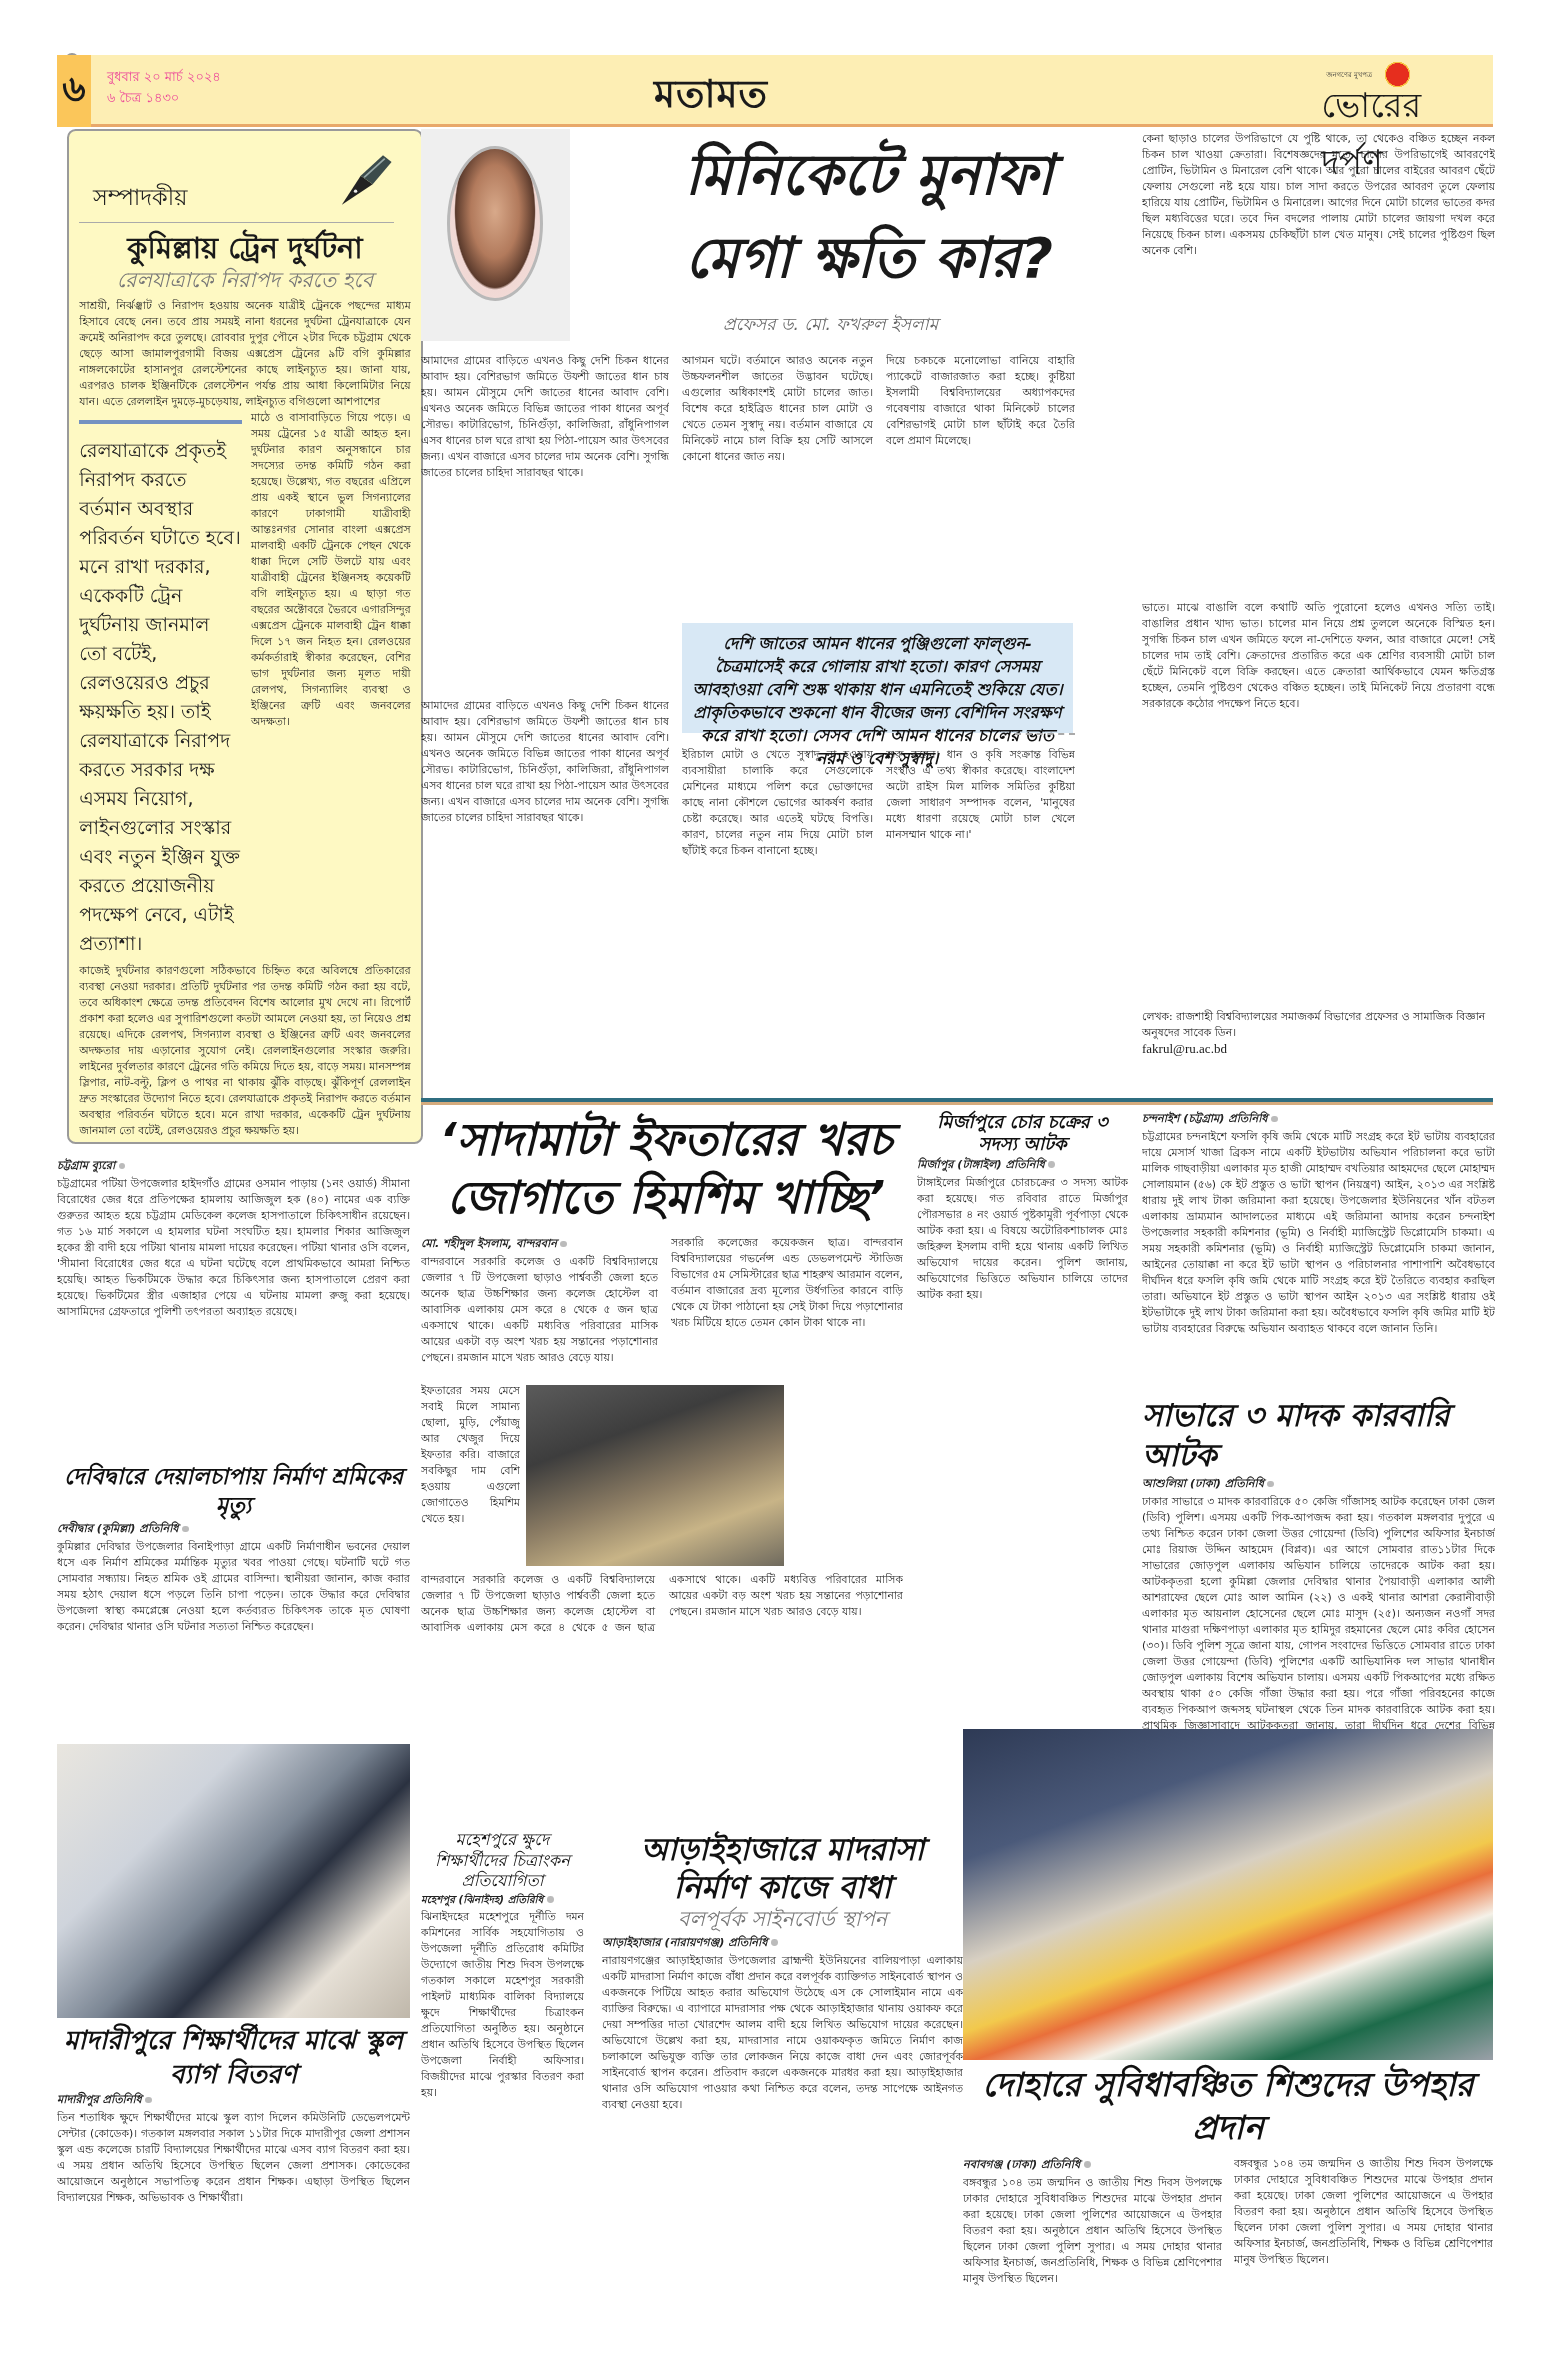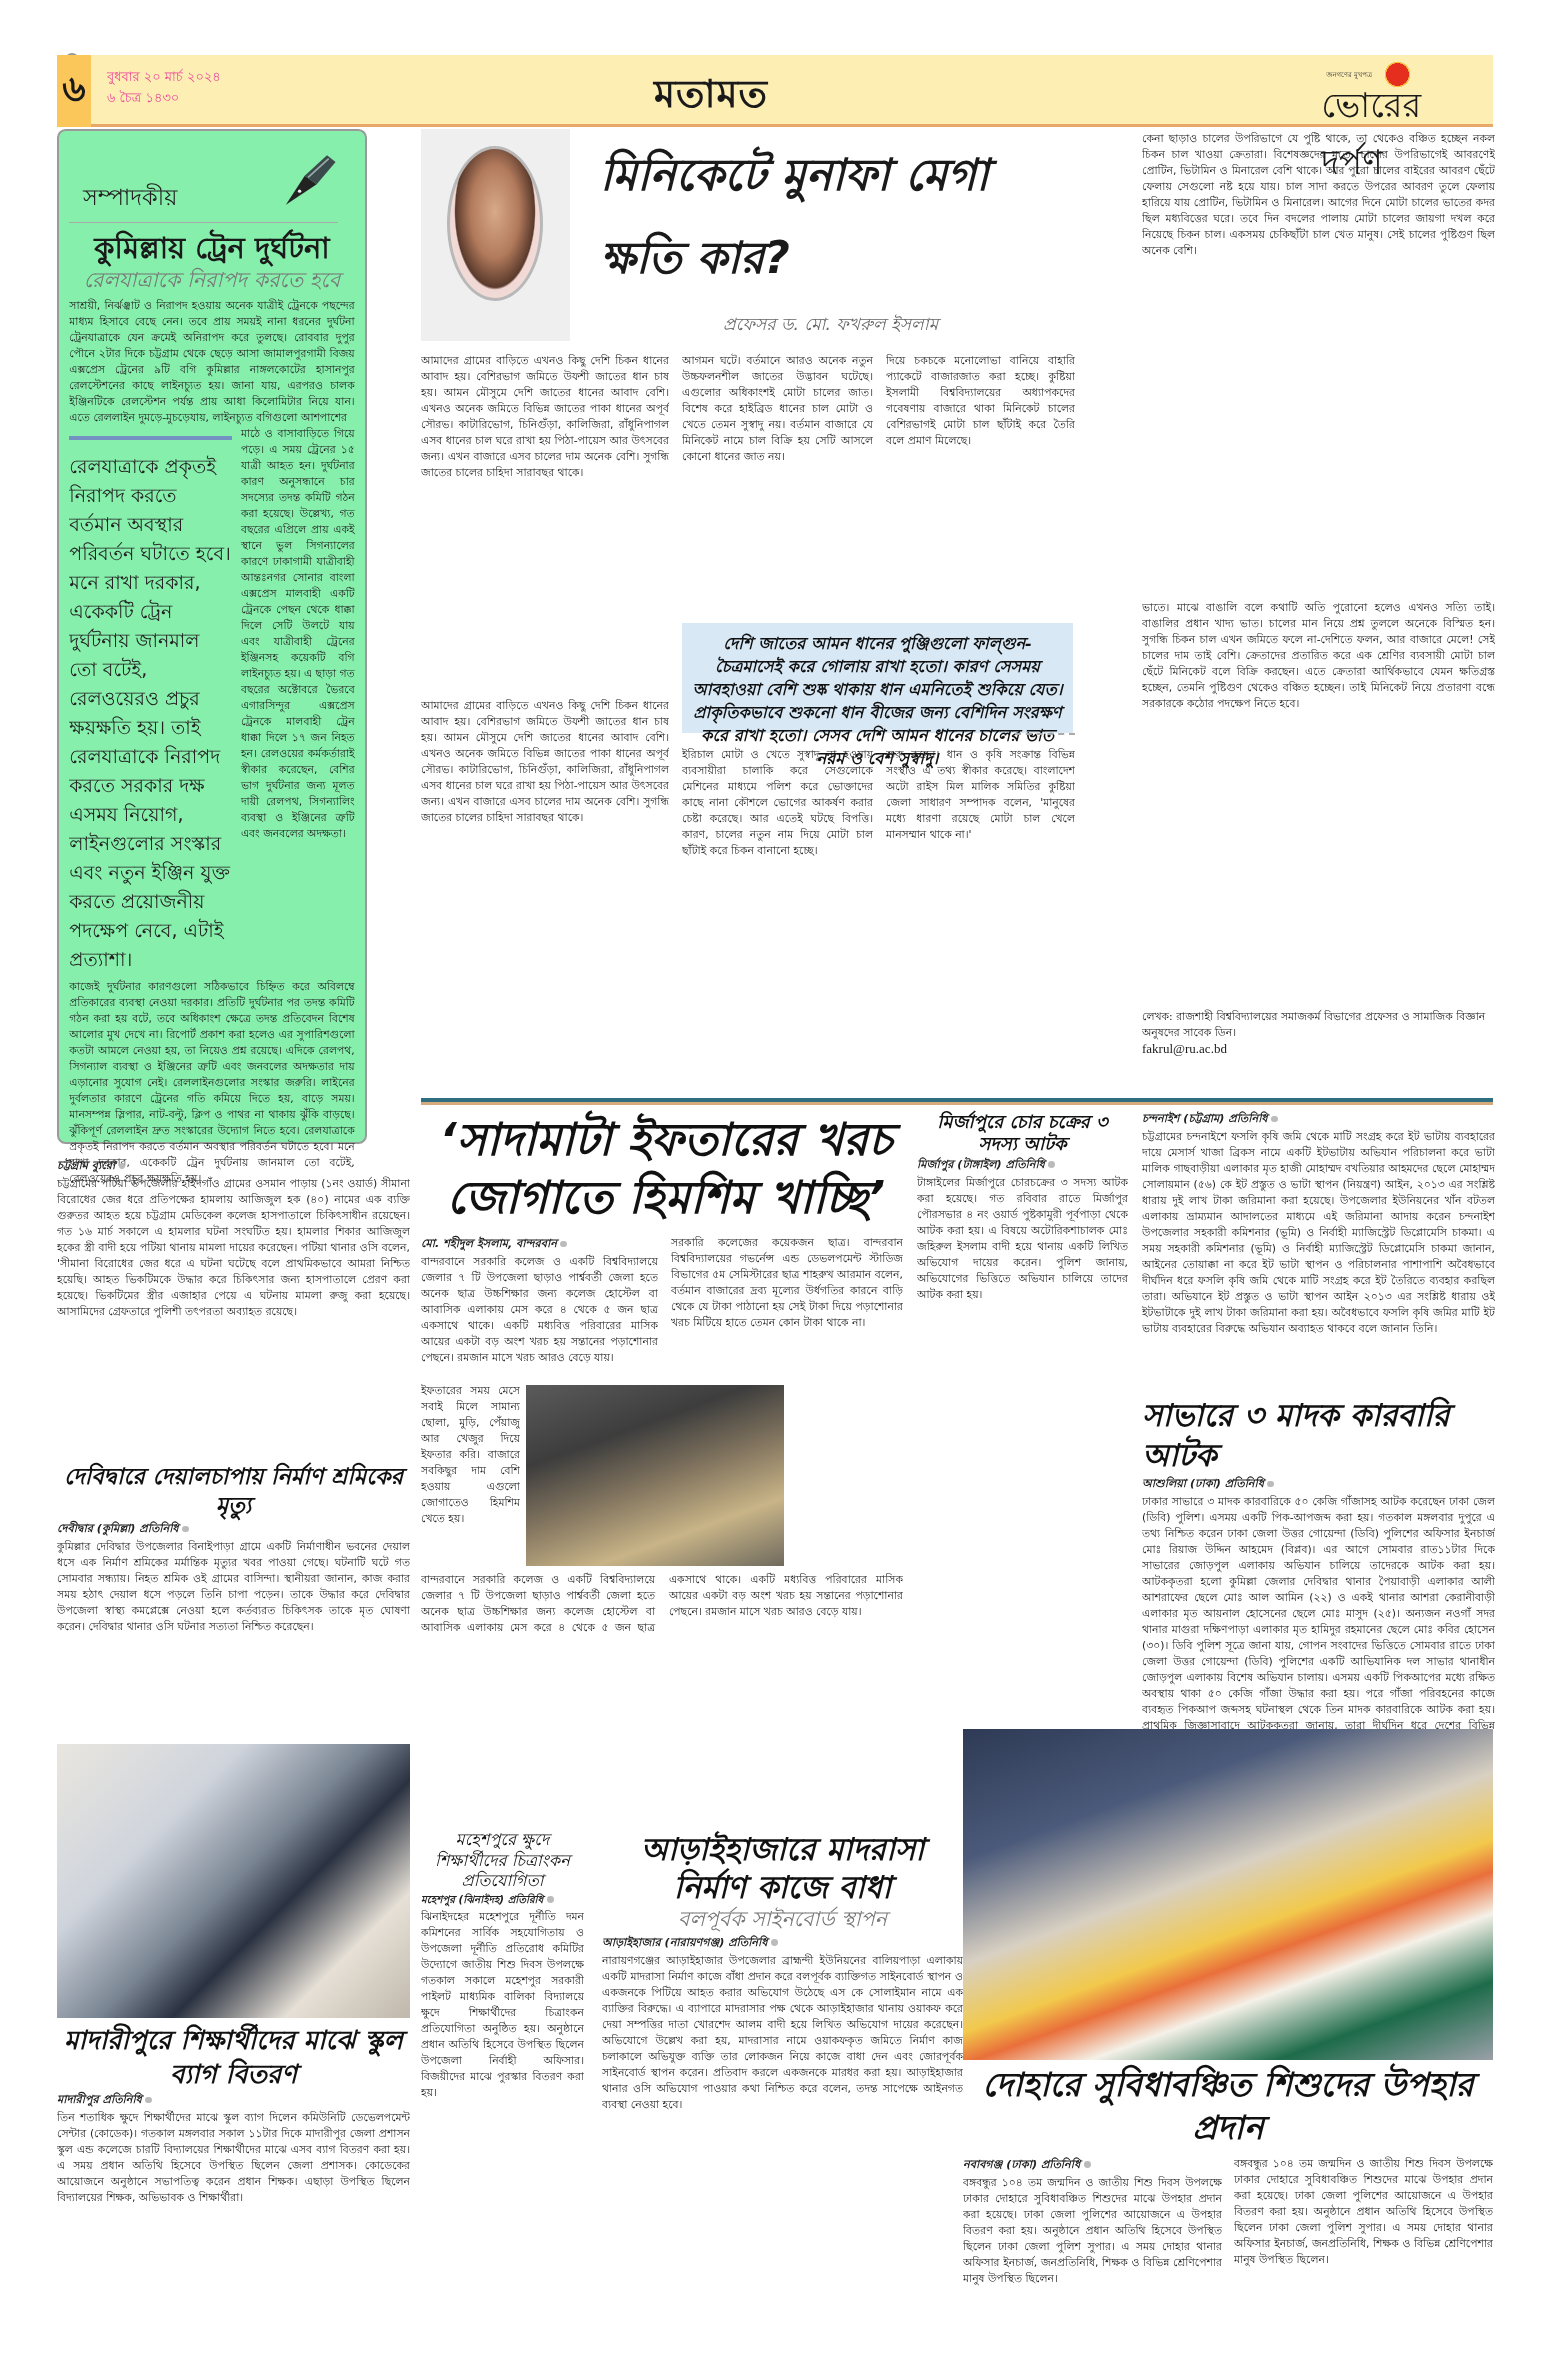--- a/index.html
+++ b/index.html
@@ -13,38 +13,38 @@
   .page-no { left: 57px; top: 55px; width: 34px; height: 72px; background: #fbc65a; font-size: 36px; font-weight: bold; color: #1a1a1a; display: flex; align-items: center; justify-content: center; }
   .page-tab { left: 65px; top: 53px; width: 13.8px; height: 8.6px; border-radius: 6.9px 6.9px 0 0; background: #999; }
   .dateline { left: 107px; top: 67px; font-size: 13px; line-height: 20.6px; color: #ec4899; }
   .section-title { left: 654px; top: 64px; font-size: 38px; font-weight: bold; color: #1a1a1a; letter-spacing: 0.9px; }
   .logo { left: 1316px; top: 60px; width: 172px; height: 67px; }
   .logo .tagline { position: absolute; left: 10.3px; top: 8.6px; font-size: 6.9px; color: #333; }
   .logo .name { position: absolute; left: 5.2px; top: 19px; font-size: 34px; font-weight: normal; color: #1a1a1a; }
   .logo .sun { position: absolute; left: 67px; top: 0px; width: 29px; height: 29px; border-radius: 50%; background: radial-gradient(circle, #e62e1e 55%, #f7c243 56%, #f7c243 62%, transparent 63%); }
 
   
-  .editorial { left: 57px; top: 129px; width: 310px; height: 1015px; border: 2.6px solid #9a9a9a; border-radius: 8.6px; padding: 8.6px 10.3px; background: #86efac; }
+  .editorial { left: 67px; top: 129px; width: 356px; height: 1015px; border: 2.6px solid #9a9a9a; border-radius: 8.6px; padding: 8.6px 10.3px; background: #fef9c3; }
   .ed-label { font-size: 22.4px; color: #222; margin-top: 40px; margin-left: 13.8px; }
   .pen-icon { position: absolute; right: 26px; top: 19px; width: 60px; height: 60px; }
   .ed-rule { height: 1.7px; background: #aaa; margin: 5.2px 17px 5.2px 0; }
   .ed-headline { font-size: 29px; font-weight: bold; text-align: center; line-height: 38px; }
   .ed-subhead { font-size: 20.6px; color: #777; text-align: center; font-style: italic; line-height: 27.5px; }
   .body-text { font-size: 10.8px; line-height: 16px; text-align: justify; color: #222; }
   .ed-body-top { margin-top: 3.4px; }
   .ed-split { display: flex; gap: 8.6px; }
   .ed-quote-col { width: 163px; flex-shrink: 0; }
   .ed-quote-rule { height: 4.3px; background: #7492c1; margin: 10.3px 0 12px; }
   .ed-quote { font-size: 19px; line-height: 29px; color: #222; }
   .ed-side { flex: 1; }
 
   
   .author-photo-box { left: 421px; top: 129px; width: 149px; height: 212px; background: #efefef; }
   .author-photo { position: absolute; left: 26px; top: 17px; width: 96px; height: 155px; border-radius: 50%; border: 3.4px solid #b8b8b8; background: radial-gradient(ellipse at 50% 42%, #d8a98a 0%, #b27a5c 38%, #5a3a2c 62%, #f1d8d4 64%, #f4e2de 100%); }
-  .op-headline { left: 600px; top: 133px; width: 482px; font-size: 44px; font-weight: bold; font-style: italic; line-height: 83px; text-align: left; }
+  .op-headline { left: 628px; top: 133px; width: 482px; font-size: 56px; font-weight: bold; font-style: italic; line-height: 83px; text-align: center; }
   .op-byline { left: 723px; top: 311px; font-size: 17px; color: #666; font-style: italic; }
   .op-col { font-size: 10.8px; line-height: 16px; text-align: justify; color: #222; }
   .pull-quote { left: 682px; top: 623px; width: 391px; height: 110px; background: #d8e8f5; padding: 8.6px 10.3px; font-size: 16.3px; line-height: 23px; font-style: italic; font-weight: bold; text-align: center; color: #111; }
   .pq-dash { left: 1015px; top: 733px; width: 60px; height: 2.6px; border-top: 2.6px dashed #aaa; }
   .author-note { font-size: 10.8px; line-height: 16px; }
   .author-email { font-family: "Liberation Serif", serif; font-size: 13px; }
 
   .section-divider { left: 421px; top: 1098px; width: 1072px; height: 6.9px; background: linear-gradient(#2f6d80 0 55%, #d5ab7d 55% 100%); }
 
   

